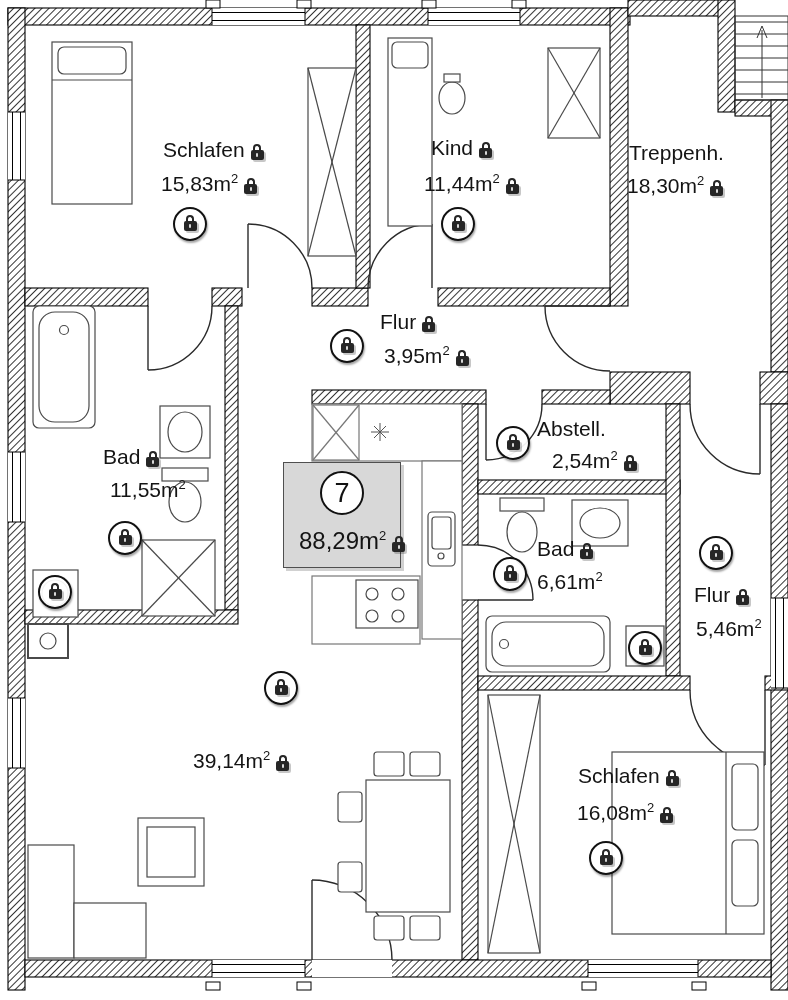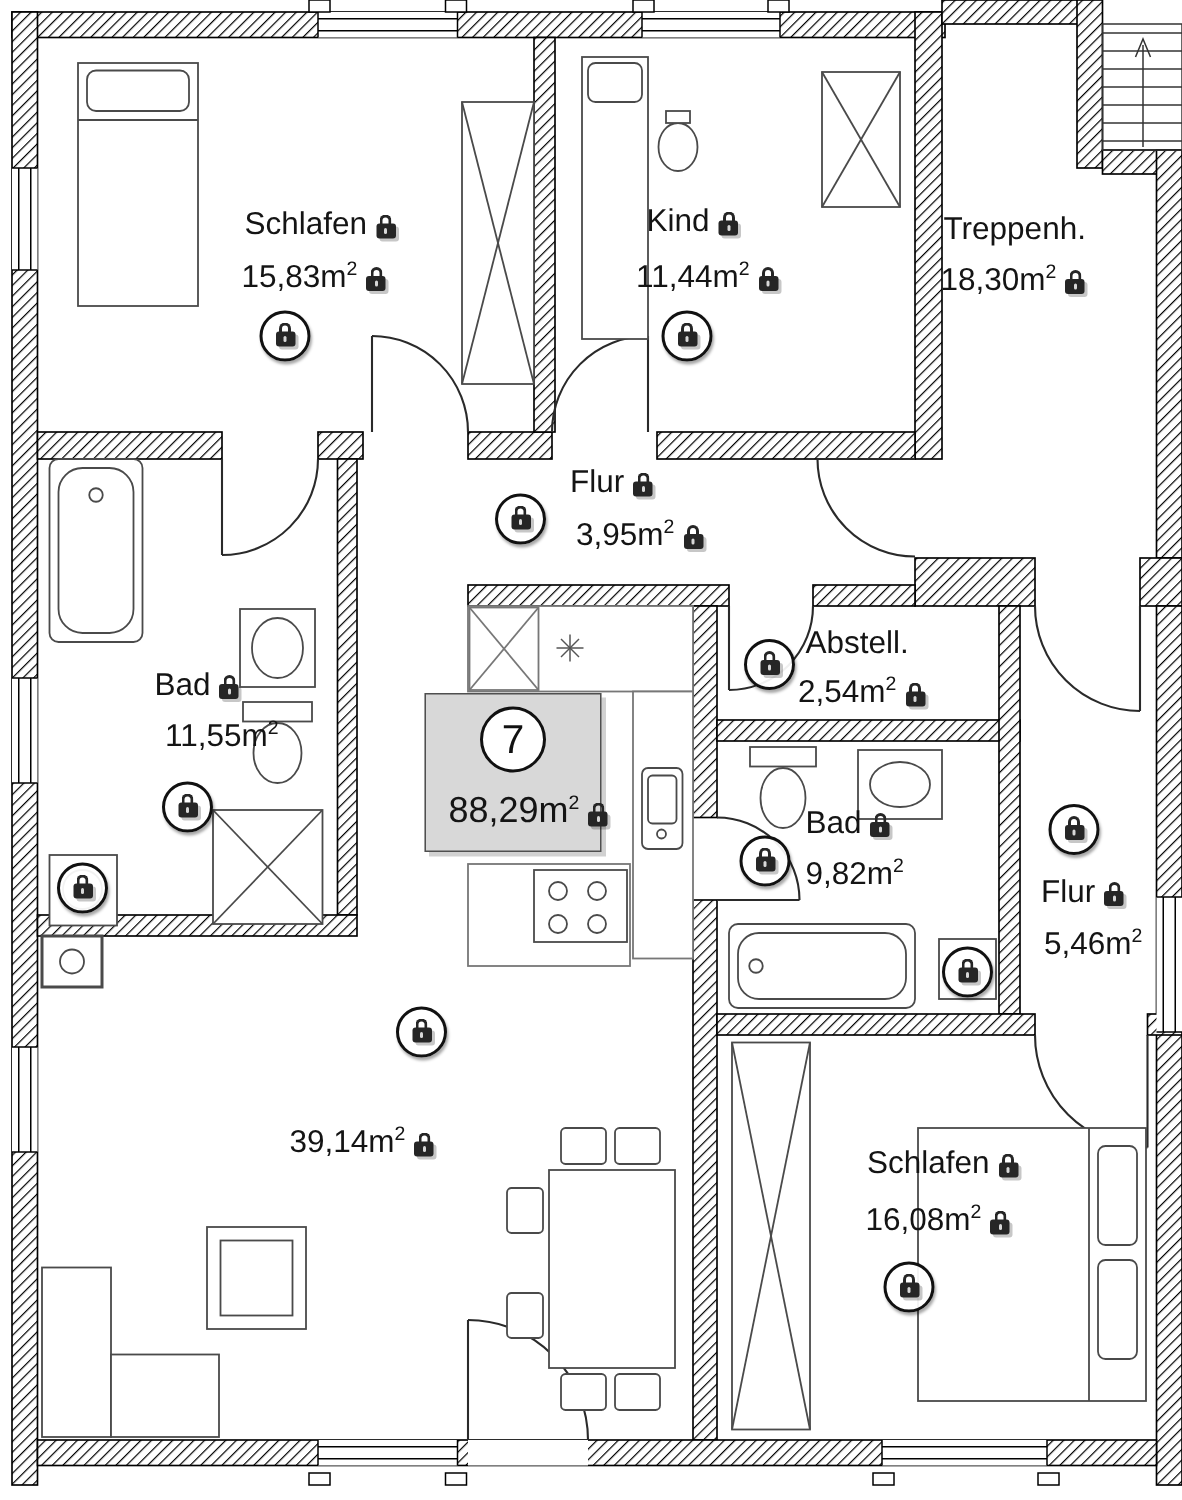--- a/index.html
+++ b/index.html
@@ -291,29 +291,29 @@
     <div class="room-label" style="left:103px;top:446px;">
       <span>Bad</span><span class="lock ilock"></span>
     </div>
     <div class="room-area" style="left:110px;top:478px;">
       <span>11,55m</span><sup>2</sup>
     </div>
 
     <div class="room-label" style="left:537px;top:418px;">
       <span>Abstell.</span>
     </div>
-    <div class="room-area" style="left:532px;top:449px;">
+    <div class="room-area" style="left:552px;top:449px;">
       <span>2,54m</span><sup>2</sup><span class="lock ilock"></span>
     </div>
 
     <div class="room-label" style="left:537px;top:538px;">
       <span>Bad</span><span class="lock ilock"></span>
     </div>
     <div class="room-area" style="left:537px;top:570px;">
-      <span>9,82m</span><sup>2</sup>
+      <span>6,61m</span><sup>2</sup>
     </div>
 
     <div class="room-label" style="left:694px;top:584px;">
       <span>Flur</span><span class="lock ilock"></span>
     </div>
     <div class="room-area" style="left:696px;top:617px;">
       <span>5,46m</span><sup>2</sup>
     </div>
 
     <div class="room-area" style="left:193px;top:749px;">

